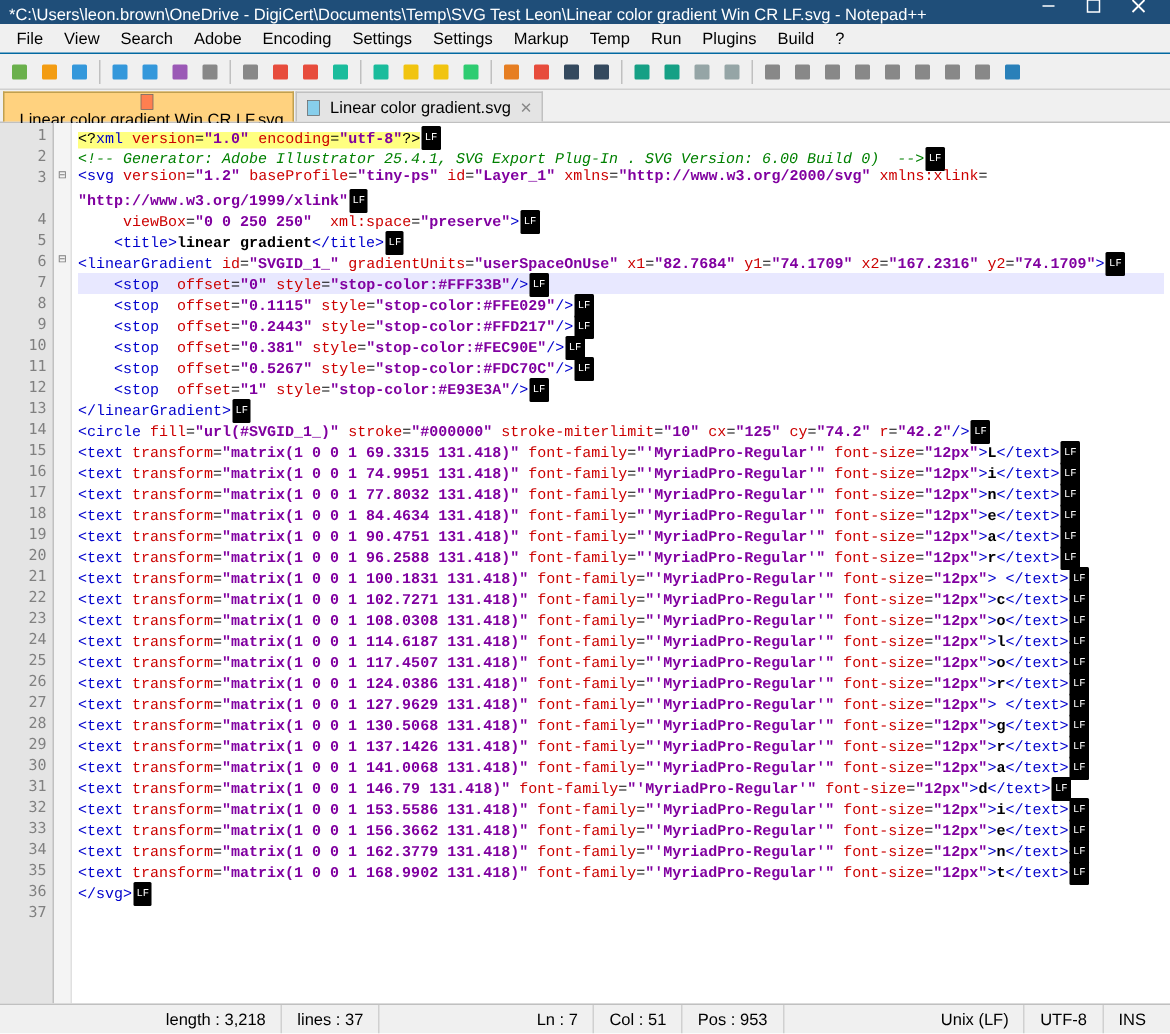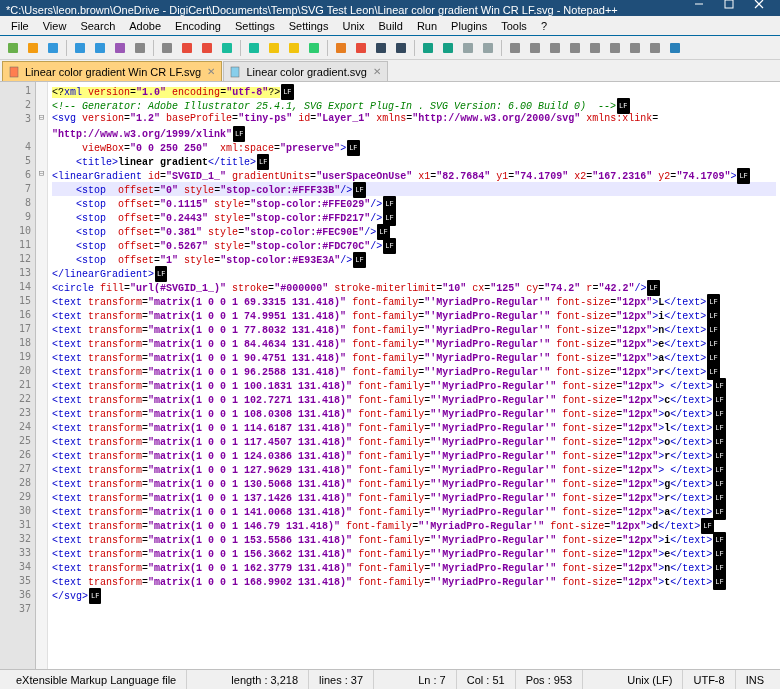--- a/index.html
+++ b/index.html
@@ -8,21 +8,21 @@
 .titlebar .title { flex: 1; white-space: nowrap; overflow: hidden; }
 .titlebar .winbtns { display: flex; gap: 0; }
 .titlebar .winbtn { width: 30px; height: 24px; display: flex; align-items: center; justify-content: center; cursor: pointer; }
 .menubar { background: #f0f0f0; border-bottom: 1px solid #0369a1; height: 20px; display: flex; align-items: center; padding: 0 4px; font-size: 11px; }
 .menubar .menuitem { padding: 2px 7px; cursor: pointer; }
 .toolbar { background: #f0f0f0; border-bottom: 1px solid #d0d0d0; height: 24px; display: flex; align-items: center; padding: 0 4px; gap: 2px; }
 .toolbar .tb-btn { width: 18px; height: 18px; display: flex; align-items: center; justify-content: center; cursor: pointer; border: 1px solid transparent; }
 .toolbar .sep { width: 1px; height: 16px; background: #c0c0c0; margin: 0 2px; }
 .tabbar { background: #f0f0f0; height: 22px; display: flex; align-items: flex-end; padding: 0 2px; border-bottom: 1px solid #c0c0c0; }
 .tab { height: 20px; display: flex; align-items: center; padding: 0 6px; border: 1px solid #c0c0c0; border-bottom: none; margin-right: 1px; font-size: 11px; cursor: pointer; background: #e4e4e4; }
-.tab.active { background: #ffd27f; border-color: #c0a050; }
+.tab.active { background: #ffd27f; border-color: #c0a050; flex-direction: column; }
 .tab .close-x { margin-left: 6px; font-size: 10px; color: #888; }
 .editor { flex: 1; display: flex; overflow: hidden; background: #fff; }
 .gutter { width: 36px; background: #e4e4e4; border-right: 1px solid #c0c0c0; text-align: right; padding: 2px 4px 2px 0; font-family: Consolas, monospace; font-size: 10px; color: #808080; line-height: 14px; }
 .gutter .ln { height: 14px; }
 .foldcol { width: 12px; background: #f4f4f4; border-right: 1px solid #e0e0e0; font-family: monospace; font-size: 9px; line-height: 14px; text-align: center; color: #808080; }
 .foldcol .fc { height: 14px; }
 .code { flex: 1; font-family: Consolas, "Courier New", monospace; font-size: 10px; line-height: 14px; padding: 2px 4px; white-space: pre; overflow: hidden; }
 .code .line { height: 14px; }
 .hl-line { background: #e8e8ff; }
 .tag { color: #0000cc; }
@@ -64,25 +64,25 @@
 </div>
 
 <div class="menubar" id="menubar">
     <div class="menuitem">File</div>
     <div class="menuitem">View</div>
     <div class="menuitem">Search</div>
     <div class="menuitem">Adobe</div>
     <div class="menuitem">Encoding</div>
     <div class="menuitem">Settings</div>
     <div class="menuitem">Settings</div>
-    <div class="menuitem">Unix</div>
-    <div class="menuitem">Build</div>
+    <div class="menuitem">Markup</div>
+    <div class="menuitem">Temp</div>
     <div class="menuitem">Run</div>
     <div class="menuitem">Plugins</div>
-    <div class="menuitem">Tools</div>
+    <div class="menuitem">Build</div>
     <div class="menuitem">?</div>
   </div>
 
 <div class="toolbar" id="toolbar">
     <div class="tb-btn">
       <svg width="14" height="14">
         <rect x="2" y="2" width="10" height="10" fill="#6ab04c" rx="1"></rect>
       </svg>
     </div>
     <div class="tb-btn">
@@ -347,21 +347,20 @@
       <div class="fc"></div>
       <div class="fc"></div>
       <div class="fc"></div>
       <div class="fc"></div>
       <div class="fc"></div>
     </div>
   <div class="code" id="code"><div class="line"><span class="xmldecl">&lt;?<span class="tag">xml</span> <span class="attr">version</span>=<span class="val">"1.0"</span> <span class="attr">encoding</span>=<span class="val">"utf-8"</span>?&gt;</span><span class="lfmark">LF</span></div><div class="line"><span class="cmt">&lt;!-- Generator: Adobe Illustrator 25.4.1, SVG Export Plug-In . SVG Version: 6.00 Build 0)  --&gt;</span><span class="lfmark">LF</span></div><div class="line"><span class="tag">&lt;svg</span> <span class="attr">version</span>=<span class="val">"1.2"</span> <span class="attr">baseProfile</span>=<span class="val">"tiny-ps"</span> <span class="attr">id</span>=<span class="val">"Layer_1"</span> <span class="attr">xmlns</span>=<span class="val">"http://www.w3.org/2000/svg"</span> <span class="attr">xmlns:xlink</span>=</div><div class="line"><span class="val">"http://www.w3.org/1999/xlink"</span><span class="lfmark">LF</span></div><div class="line">     <span class="attr">viewBox</span>=<span class="val">"0 0 250 250"</span>  <span class="attr">xml:space</span>=<span class="val">"preserve"</span><span class="tag">&gt;</span><span class="lfmark">LF</span></div><div class="line">    <span class="tag">&lt;title&gt;</span><span class="txt">linear gradient</span><span class="tag">&lt;/title&gt;</span><span class="lfmark">LF</span></div><div class="line"><span class="tag">&lt;linearGradient</span> <span class="attr">id</span>=<span class="val">"SVGID_1_"</span> <span class="attr">gradientUnits</span>=<span class="val">"userSpaceOnUse"</span> <span class="attr">x1</span>=<span class="val">"82.7684"</span> <span class="attr">y1</span>=<span class="val">"74.1709"</span> <span class="attr">x2</span>=<span class="val">"167.2316"</span> <span class="attr">y2</span>=<span class="val">"74.1709"</span><span class="tag">&gt;</span><span class="lfmark">LF</span></div><div class="line hl-line">    <span class="tag">&lt;stop</span>  <span class="attr">offset</span>=<span class="val">"0"</span> <span class="attr">style</span>=<span class="val">"stop-color:#FFF33B"</span><span class="tag">/&gt;</span><span class="lfmark">LF</span></div><div class="line">    <span class="tag">&lt;stop</span>  <span class="attr">offset</span>=<span class="val">"0.1115"</span> <span class="attr">style</span>=<span class="val">"stop-color:#FFE029"</span><span class="tag">/&gt;</span><span class="lfmark">LF</span></div><div class="line">    <span class="tag">&lt;stop</span>  <span class="attr">offset</span>=<span class="val">"0.2443"</span> <span class="attr">style</span>=<span class="val">"stop-color:#FFD217"</span><span class="tag">/&gt;</span><span class="lfmark">LF</span></div><div class="line">    <span class="tag">&lt;stop</span>  <span class="attr">offset</span>=<span class="val">"0.381"</span> <span class="attr">style</span>=<span class="val">"stop-color:#FEC90E"</span><span class="tag">/&gt;</span><span class="lfmark">LF</span></div><div class="line">    <span class="tag">&lt;stop</span>  <span class="attr">offset</span>=<span class="val">"0.5267"</span> <span class="attr">style</span>=<span class="val">"stop-color:#FDC70C"</span><span class="tag">/&gt;</span><span class="lfmark">LF</span></div><div class="line">    <span class="tag">&lt;stop</span>  <span class="attr">offset</span>=<span class="val">"1"</span> <span class="attr">style</span>=<span class="val">"stop-color:#E93E3A"</span><span class="tag">/&gt;</span><span class="lfmark">LF</span></div><div class="line"><span class="tag">&lt;/linearGradient&gt;</span><span class="lfmark">LF</span></div><div class="line"><span class="tag">&lt;circle</span> <span class="attr">fill</span>=<span class="val">"url(#SVGID_1_)"</span> <span class="attr">stroke</span>=<span class="val">"#000000"</span> <span class="attr">stroke-miterlimit</span>=<span class="val">"10"</span> <span class="attr">cx</span>=<span class="val">"125"</span> <span class="attr">cy</span>=<span class="val">"74.2"</span> <span class="attr">r</span>=<span class="val">"42.2"</span><span class="tag">/&gt;</span><span class="lfmark">LF</span></div><div class="line"><span class="tag">&lt;text</span> <span class="attr">transform</span>=<span class="val">"matrix(1 0 0 1 69.3315 131.418)"</span> <span class="attr">font-family</span>=<span class="val">"'MyriadPro-Regular'"</span> <span class="attr">font-size</span>=<span class="val">"12px"</span><span class="tag">&gt;</span><span class="txt">L</span><span class="tag">&lt;/text&gt;</span><span class="lfmark">LF</span></div><div class="line"><span class="tag">&lt;text</span> <span class="attr">transform</span>=<span class="val">"matrix(1 0 0 1 74.9951 131.418)"</span> <span class="attr">font-family</span>=<span class="val">"'MyriadPro-Regular'"</span> <span class="attr">font-size</span>=<span class="val">"12px"</span><span class="tag">&gt;</span><span class="txt">i</span><span class="tag">&lt;/text&gt;</span><span class="lfmark">LF</span></div><div class="line"><span class="tag">&lt;text</span> <span class="attr">transform</span>=<span class="val">"matrix(1 0 0 1 77.8032 131.418)"</span> <span class="attr">font-family</span>=<span class="val">"'MyriadPro-Regular'"</span> <span class="attr">font-size</span>=<span class="val">"12px"</span><span class="tag">&gt;</span><span class="txt">n</span><span class="tag">&lt;/text&gt;</span><span class="lfmark">LF</span></div><div class="line"><span class="tag">&lt;text</span> <span class="attr">transform</span>=<span class="val">"matrix(1 0 0 1 84.4634 131.418)"</span> <span class="attr">font-family</span>=<span class="val">"'MyriadPro-Regular'"</span> <span class="attr">font-size</span>=<span class="val">"12px"</span><span class="tag">&gt;</span><span class="txt">e</span><span class="tag">&lt;/text&gt;</span><span class="lfmark">LF</span></div><div class="line"><span class="tag">&lt;text</span> <span class="attr">transform</span>=<span class="val">"matrix(1 0 0 1 90.4751 131.418)"</span> <span class="attr">font-family</span>=<span class="val">"'MyriadPro-Regular'"</span> <span class="attr">font-size</span>=<span class="val">"12px"</span><span class="tag">&gt;</span><span class="txt">a</span><span class="tag">&lt;/text&gt;</span><span class="lfmark">LF</span></div><div class="line"><span class="tag">&lt;text</span> <span class="attr">transform</span>=<span class="val">"matrix(1 0 0 1 96.2588 131.418)"</span> <span class="attr">font-family</span>=<span class="val">"'MyriadPro-Regular'"</span> <span class="attr">font-size</span>=<span class="val">"12px"</span><span class="tag">&gt;</span><span class="txt">r</span><span class="tag">&lt;/text&gt;</span><span class="lfmark">LF</span></div><div class="line"><span class="tag">&lt;text</span> <span class="attr">transform</span>=<span class="val">"matrix(1 0 0 1 100.1831 131.418)"</span> <span class="attr">font-family</span>=<span class="val">"'MyriadPro-Regular'"</span> <span class="attr">font-size</span>=<span class="val">"12px"</span><span class="tag">&gt;</span><span class="txt"> </span><span class="tag">&lt;/text&gt;</span><span class="lfmark">LF</span></div><div class="line"><span class="tag">&lt;text</span> <span class="attr">transform</span>=<span class="val">"matrix(1 0 0 1 102.7271 131.418)"</span> <span class="attr">font-family</span>=<span class="val">"'MyriadPro-Regular'"</span> <span class="attr">font-size</span>=<span class="val">"12px"</span><span class="tag">&gt;</span><span class="txt">c</span><span class="tag">&lt;/text&gt;</span><span class="lfmark">LF</span></div><div class="line"><span class="tag">&lt;text</span> <span class="attr">transform</span>=<span class="val">"matrix(1 0 0 1 108.0308 131.418)"</span> <span class="attr">font-family</span>=<span class="val">"'MyriadPro-Regular'"</span> <span class="attr">font-size</span>=<span class="val">"12px"</span><span class="tag">&gt;</span><span class="txt">o</span><span class="tag">&lt;/text&gt;</span><span class="lfmark">LF</span></div><div class="line"><span class="tag">&lt;text</span> <span class="attr">transform</span>=<span class="val">"matrix(1 0 0 1 114.6187 131.418)"</span> <span class="attr">font-family</span>=<span class="val">"'MyriadPro-Regular'"</span> <span class="attr">font-size</span>=<span class="val">"12px"</span><span class="tag">&gt;</span><span class="txt">l</span><span class="tag">&lt;/text&gt;</span><span class="lfmark">LF</span></div><div class="line"><span class="tag">&lt;text</span> <span class="attr">transform</span>=<span class="val">"matrix(1 0 0 1 117.4507 131.418)"</span> <span class="attr">font-family</span>=<span class="val">"'MyriadPro-Regular'"</span> <span class="attr">font-size</span>=<span class="val">"12px"</span><span class="tag">&gt;</span><span class="txt">o</span><span class="tag">&lt;/text&gt;</span><span class="lfmark">LF</span></div><div class="line"><span class="tag">&lt;text</span> <span class="attr">transform</span>=<span class="val">"matrix(1 0 0 1 124.0386 131.418)"</span> <span class="attr">font-family</span>=<span class="val">"'MyriadPro-Regular'"</span> <span class="attr">font-size</span>=<span class="val">"12px"</span><span class="tag">&gt;</span><span class="txt">r</span><span class="tag">&lt;/text&gt;</span><span class="lfmark">LF</span></div><div class="line"><span class="tag">&lt;text</span> <span class="attr">transform</span>=<span class="val">"matrix(1 0 0 1 127.9629 131.418)"</span> <span class="attr">font-family</span>=<span class="val">"'MyriadPro-Regular'"</span> <span class="attr">font-size</span>=<span class="val">"12px"</span><span class="tag">&gt;</span><span class="txt"> </span><span class="tag">&lt;/text&gt;</span><span class="lfmark">LF</span></div><div class="line"><span class="tag">&lt;text</span> <span class="attr">transform</span>=<span class="val">"matrix(1 0 0 1 130.5068 131.418)"</span> <span class="attr">font-family</span>=<span class="val">"'MyriadPro-Regular'"</span> <span class="attr">font-size</span>=<span class="val">"12px"</span><span class="tag">&gt;</span><span class="txt">g</span><span class="tag">&lt;/text&gt;</span><span class="lfmark">LF</span></div><div class="line"><span class="tag">&lt;text</span> <span class="attr">transform</span>=<span class="val">"matrix(1 0 0 1 137.1426 131.418)"</span> <span class="attr">font-family</span>=<span class="val">"'MyriadPro-Regular'"</span> <span class="attr">font-size</span>=<span class="val">"12px"</span><span class="tag">&gt;</span><span class="txt">r</span><span class="tag">&lt;/text&gt;</span><span class="lfmark">LF</span></div><div class="line"><span class="tag">&lt;text</span> <span class="attr">transform</span>=<span class="val">"matrix(1 0 0 1 141.0068 131.418)"</span> <span class="attr">font-family</span>=<span class="val">"'MyriadPro-Regular'"</span> <span class="attr">font-size</span>=<span class="val">"12px"</span><span class="tag">&gt;</span><span class="txt">a</span><span class="tag">&lt;/text&gt;</span><span class="lfmark">LF</span></div><div class="line"><span class="tag">&lt;text</span> <span class="attr">transform</span>=<span class="val">"matrix(1 0 0 1 146.79 131.418)"</span> <span class="attr">font-family</span>=<span class="val">"'MyriadPro-Regular'"</span> <span class="attr">font-size</span>=<span class="val">"12px"</span><span class="tag">&gt;</span><span class="txt">d</span><span class="tag">&lt;/text&gt;</span><span class="lfmark">LF</span></div><div class="line"><span class="tag">&lt;text</span> <span class="attr">transform</span>=<span class="val">"matrix(1 0 0 1 153.5586 131.418)"</span> <span class="attr">font-family</span>=<span class="val">"'MyriadPro-Regular'"</span> <span class="attr">font-size</span>=<span class="val">"12px"</span><span class="tag">&gt;</span><span class="txt">i</span><span class="tag">&lt;/text&gt;</span><span class="lfmark">LF</span></div><div class="line"><span class="tag">&lt;text</span> <span class="attr">transform</span>=<span class="val">"matrix(1 0 0 1 156.3662 131.418)"</span> <span class="attr">font-family</span>=<span class="val">"'MyriadPro-Regular'"</span> <span class="attr">font-size</span>=<span class="val">"12px"</span><span class="tag">&gt;</span><span class="txt">e</span><span class="tag">&lt;/text&gt;</span><span class="lfmark">LF</span></div><div class="line"><span class="tag">&lt;text</span> <span class="attr">transform</span>=<span class="val">"matrix(1 0 0 1 162.3779 131.418)"</span> <span class="attr">font-family</span>=<span class="val">"'MyriadPro-Regular'"</span> <span class="attr">font-size</span>=<span class="val">"12px"</span><span class="tag">&gt;</span><span class="txt">n</span><span class="tag">&lt;/text&gt;</span><span class="lfmark">LF</span></div><div class="line"><span class="tag">&lt;text</span> <span class="attr">transform</span>=<span class="val">"matrix(1 0 0 1 168.9902 131.418)"</span> <span class="attr">font-family</span>=<span class="val">"'MyriadPro-Regular'"</span> <span class="attr">font-size</span>=<span class="val">"12px"</span><span class="tag">&gt;</span><span class="txt">t</span><span class="tag">&lt;/text&gt;</span><span class="lfmark">LF</span></div><div class="line"><span class="tag">&lt;/svg&gt;</span><span class="lfmark">LF</span></div><div class="line"></div></div>
 </div>
 
 <div class="statusbar">
-  <div class="cell">eXtensible Markup Language file</div>
   <div class="spacer"></div>
   <div class="cell">length : 3,218</div>
   <div class="cell">lines : 37</div>
   <div class="spacer"></div>
   <div class="cell">Ln : 7</div>
   <div class="cell">Col : 51</div>
   <div class="cell">Pos : 953</div>
   <div class="spacer"></div>
   <div class="cell">Unix (LF)</div>
   <div class="cell">UTF-8</div>

